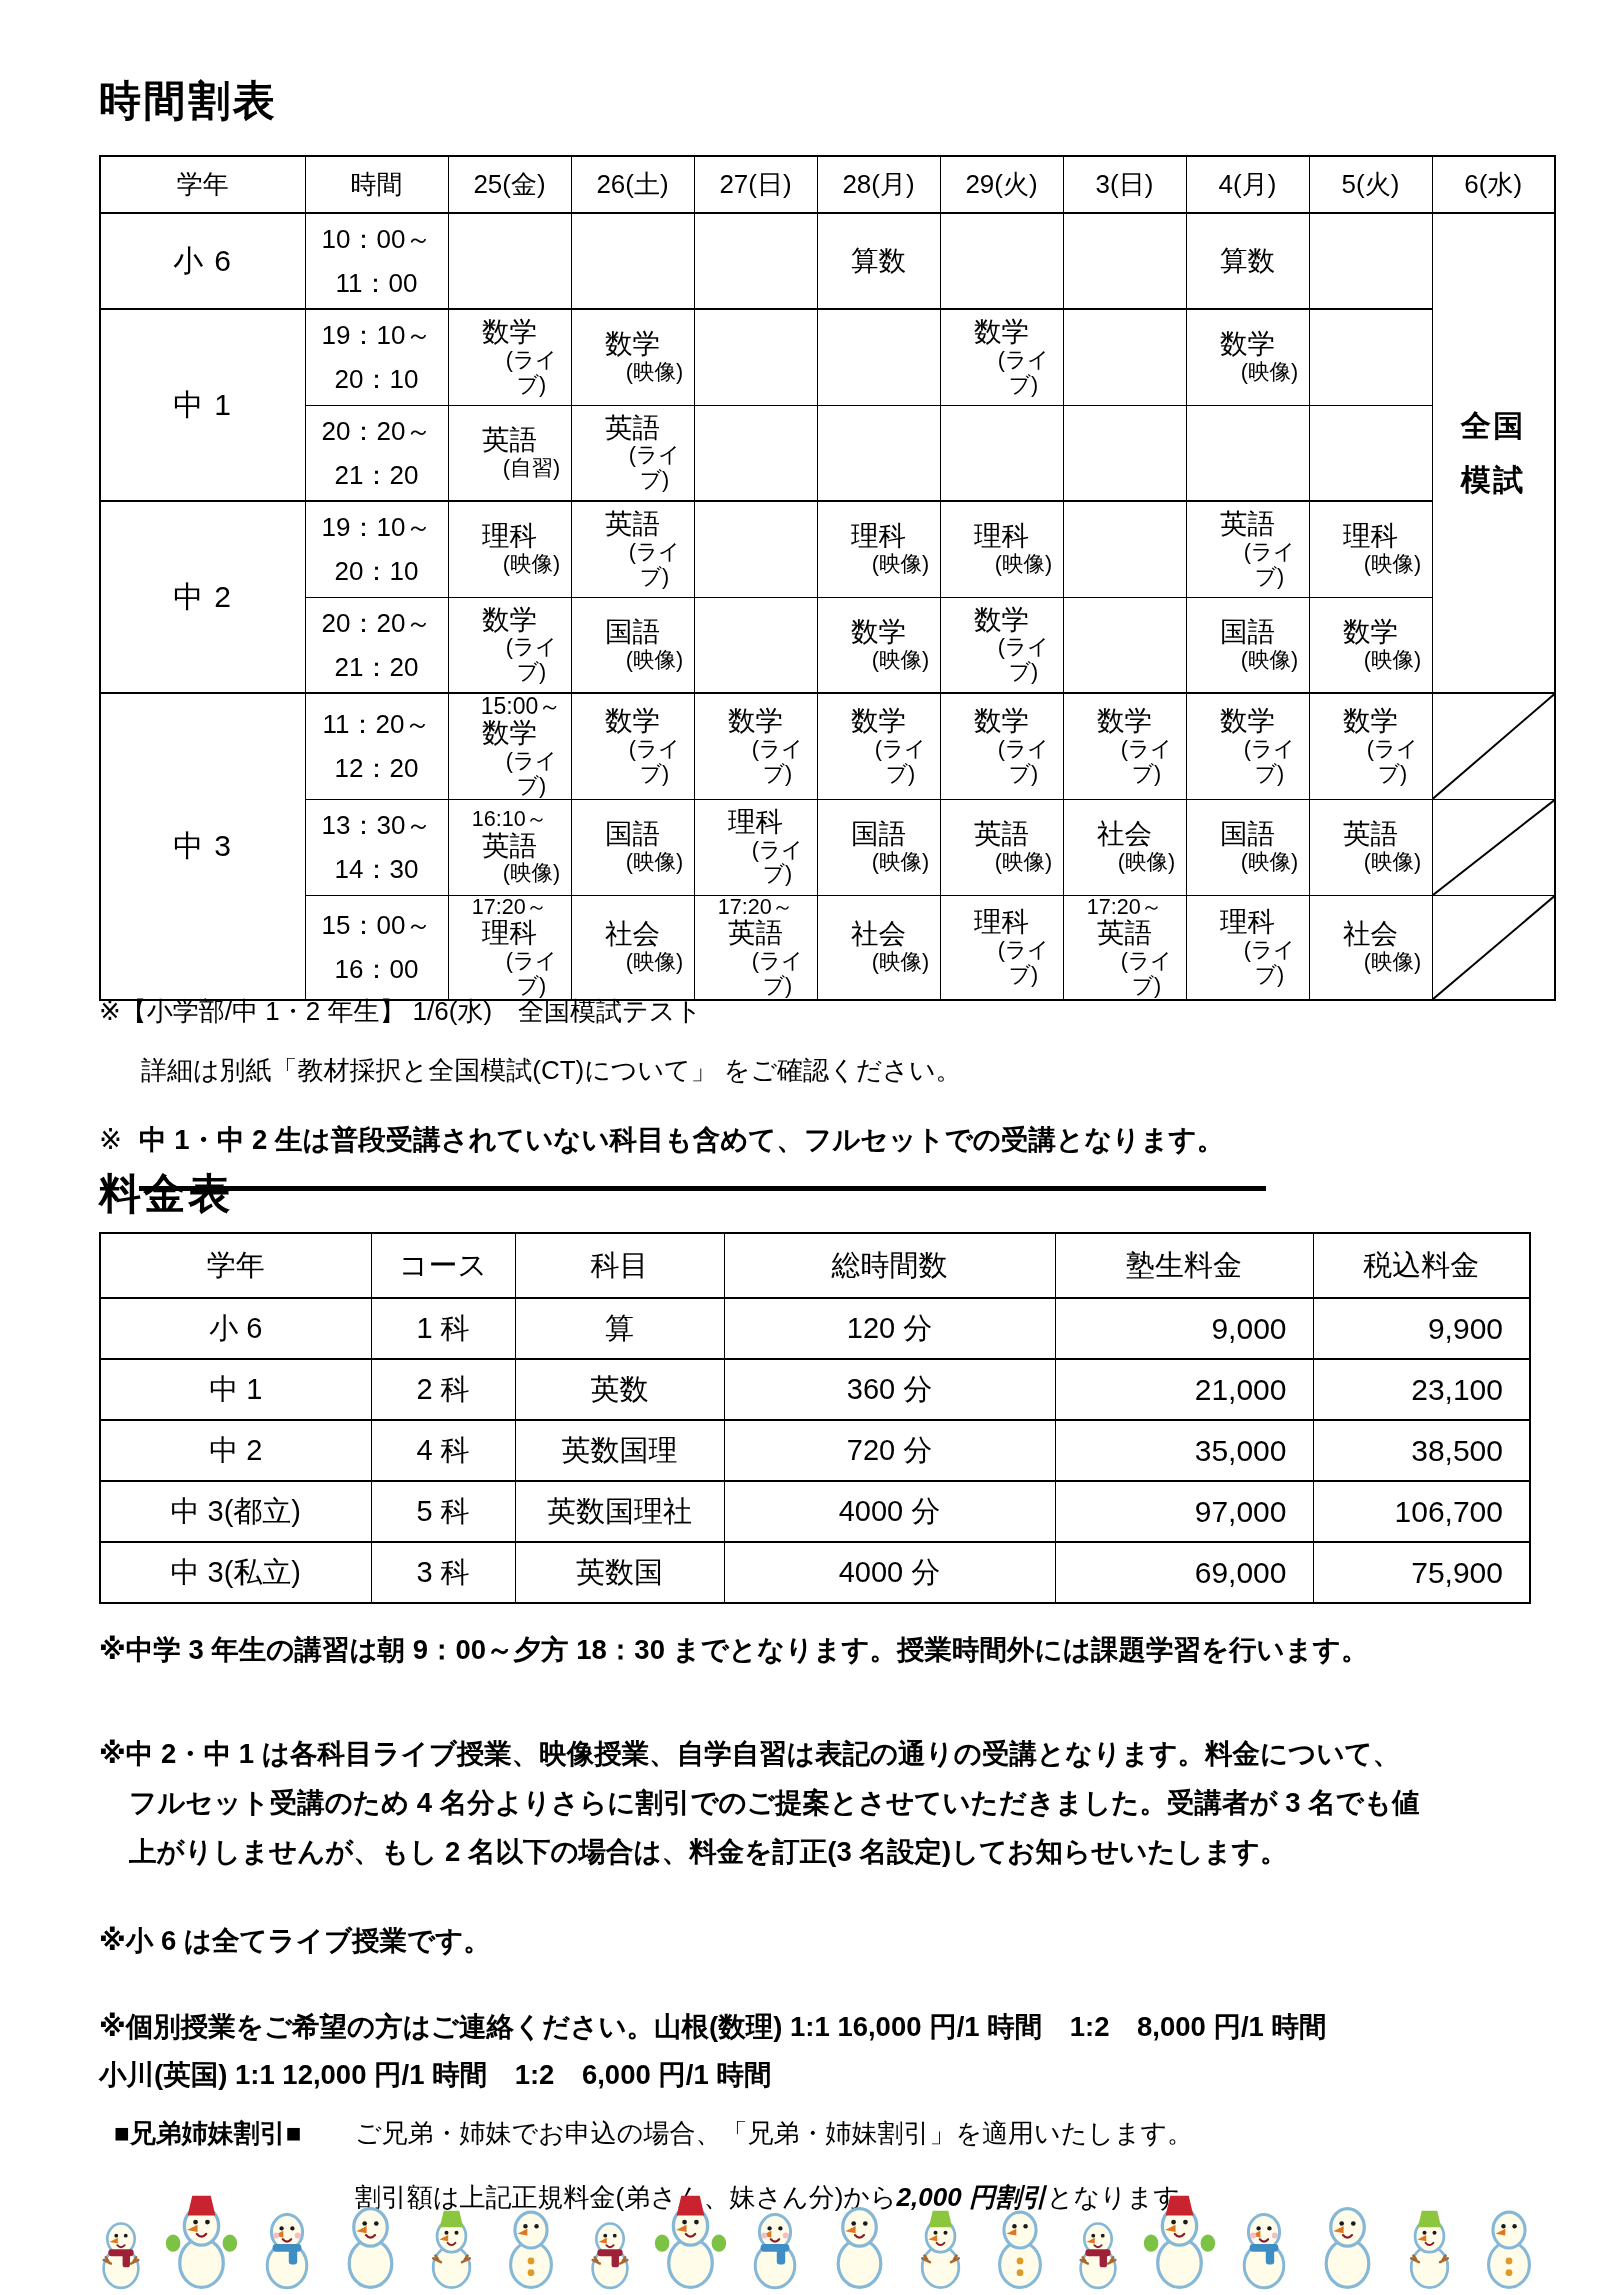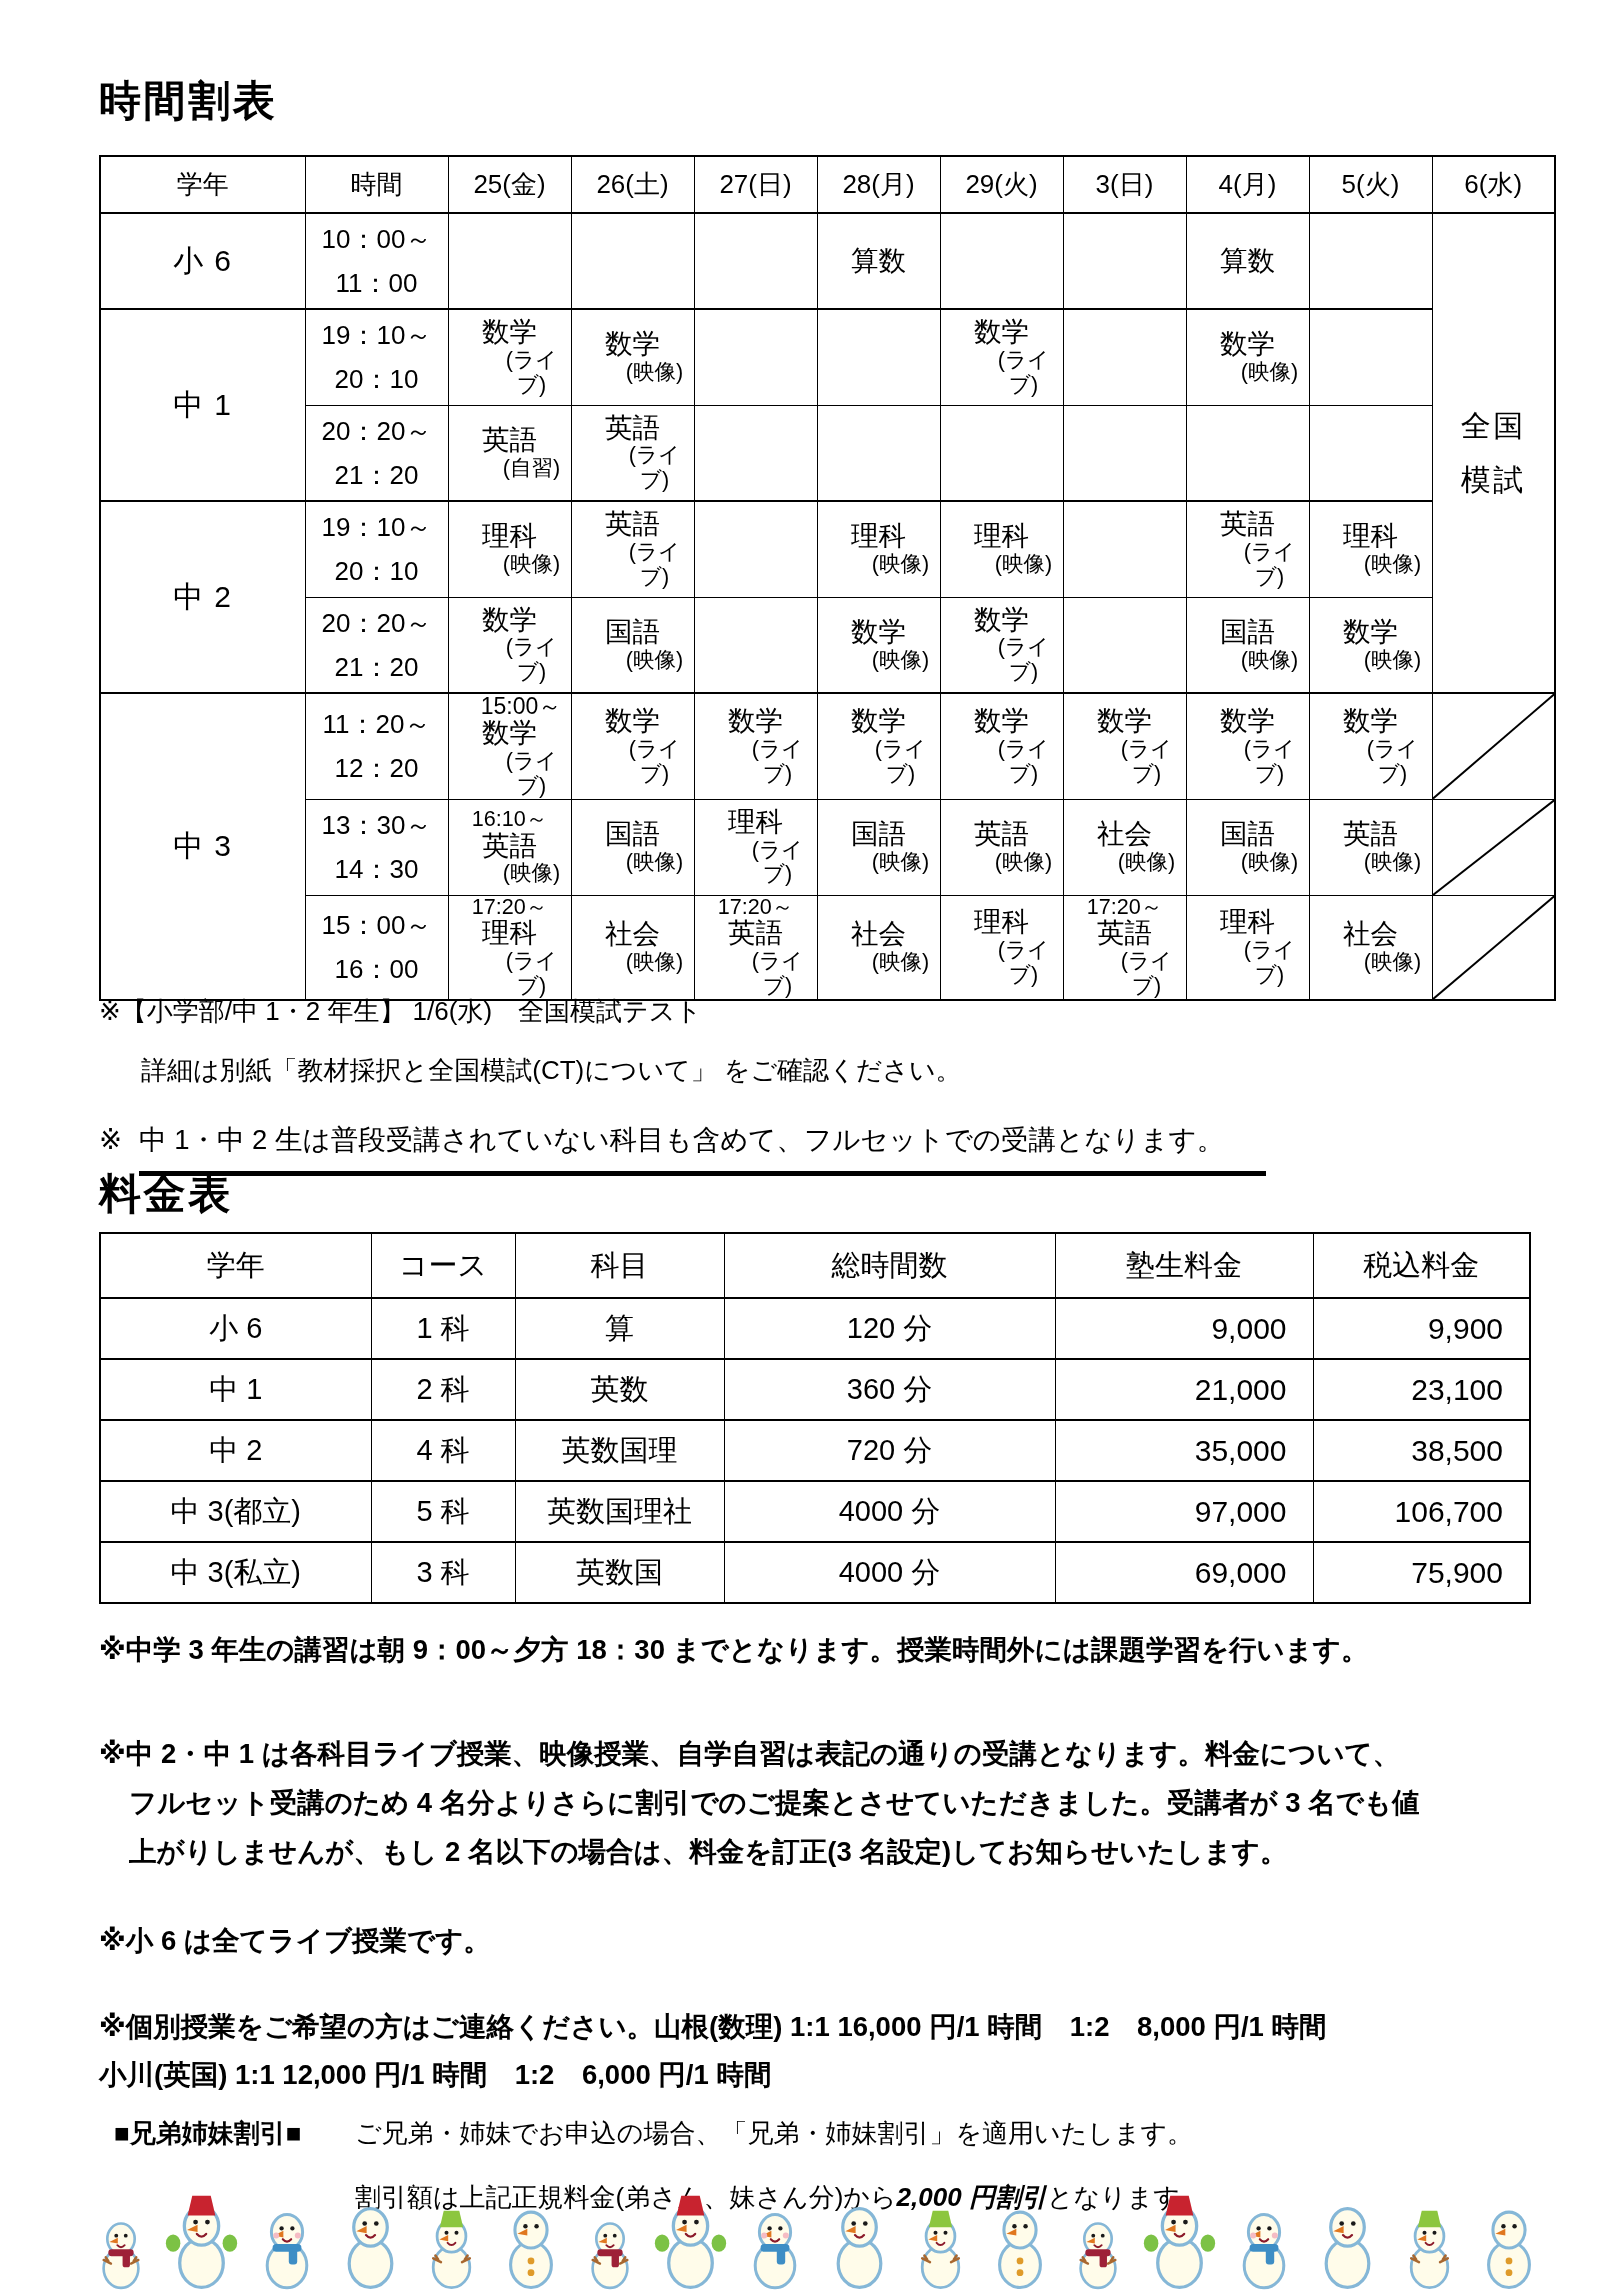--- a/index.html
+++ b/index.html
@@ -22,32 +22,32 @@
   td.grade{font-size:30px;text-align:center;vertical-align:middle;letter-spacing:1.3px;}
   td.time{vertical-align:middle;}
   .tline{font-size:26px;text-align:center;line-height:1.0;}
   .tline + .tline{margin-top:18.3px;}
   td.slot{text-align:center;vertical-align:middle;}
   .slot-time{font-size:21.6px;line-height:1.05;}
   .slot-time.b{font-weight:normal;font-size:23px;padding-left:23px;}
   .slot-subject{font-size:27.5px;line-height:1.12;}
   .slot-mode{font-size:21.6px;line-height:1.15;margin-left:44px;}
   td.exam{text-align:center;vertical-align:middle;font-size:30px;}
-  .exam-line{line-height:1.0;letter-spacing:2.6px;}
+  .exam-line{line-height:1.0;letter-spacing:2.6px;font-weight:bold;}
   .exam-line + .exam-line{margin-top:23.6px;}
   td.diag{position:relative;}
   td.diag svg{position:absolute;left:0;top:0;width:100%;height:100%;display:block;}
 
   
   .notes1{position:absolute;left:99px;top:994px;width:1465px;}
   .n1{font-size:26px;}
   .n2{font-size:26px;margin-top:23.6px;margin-left:42px;}
   .n3{font-size:27.5px;margin-top:34px;}
   .n3 .mark{font-weight:normal;margin-right:17px;}
-  .n3 .ul{font-weight:normal;display:inline-block;border-bottom:5.2px solid #000;padding-bottom:13px;padding-right:42px;}
+  .n3 .ul{font-weight:bold;display:inline-block;border-bottom:5.2px solid #000;padding-bottom:28px;padding-right:42px;}
 
   
   table.pricetable{position:absolute;left:99px;top:1232px;border-collapse:collapse;table-layout:fixed;border:2px solid #000;}
   table.pricetable th,table.pricetable td{border-left:1.3px solid #000;border-right:1.3px solid #000;border-top:2px solid #000;border-bottom:2px solid #000;padding:0;}
   table.pricetable thead th{height:63px;font-size:29px;font-weight:normal;text-align:center;vertical-align:middle;}
   table.pricetable tbody tr{height:61px;}
   table.pricetable td{font-size:29px;text-align:center;vertical-align:middle;}
   table.pricetable td.money{text-align:right;padding-right:26px;font-size:30px;}
 
   

